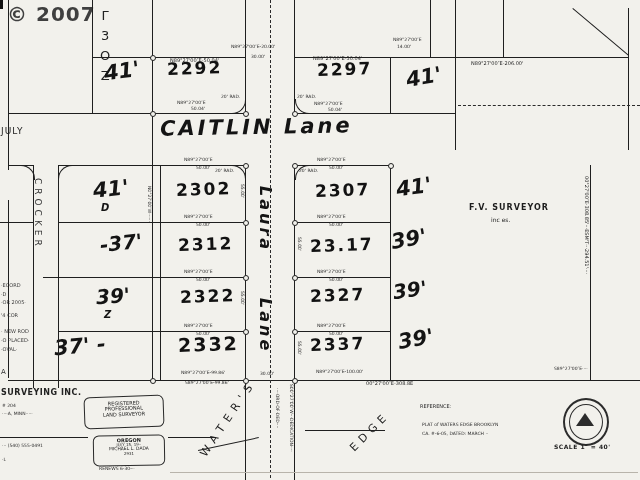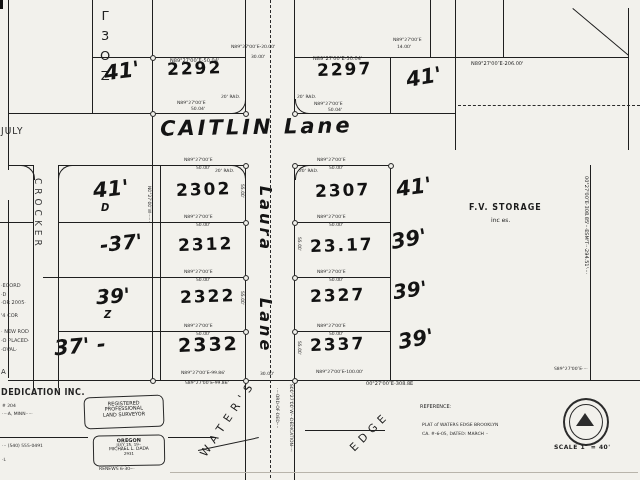--- a/index.html
+++ b/index.html
@@ -25,20 +25,21 @@
   .seal-tri{position:absolute;left:11px;top:13px;width:0;height:0;
     border-left:9px solid transparent;border-right:9px solid transparent;border-bottom:13px solid #2c2c2c;}
 </style>
 </head>
 <body>
 
 <div class="map" id="map">
 
   <div class="ln" style="left:0;top:0;width:3px;height:9px;background:#111;"></div>
 
+  <div class="t" style="left:7px;top:4px;font-size:20px;font-weight:700;color:#3f3f3f;letter-spacing:1px;">© 2007</div>
 
   <div class="t vu" style="left:98px;top:8px;font-size:13px;letter-spacing:5px;color:#222;">Γ3OZ</div>
 
   <div class="t hw" style="left:160px;top:116px;font-size:21px;letter-spacing:3px;transform:rotate(-1deg);">CAITLIN Lane</div>
   <div class="t hw vert" style="left:256px;top:186px;font-size:16px;letter-spacing:3px;">Laura</div>
   <div class="t hw vert" style="left:256px;top:298px;font-size:16px;letter-spacing:3px;">Lane</div>
   <div class="t vert" style="left:33px;top:178px;font-size:9px;letter-spacing:4px;color:#333;">CROCKER</div>
   <div class="t" style="left:1px;top:127px;font-size:9px;letter-spacing:1px;">JULY</div>
   <div class="t" style="left:203px;top:450px;font-size:11px;letter-spacing:6px;transform:rotate(-56deg);transform-origin:0 50%;">WATER'S</div>
   <div class="t" style="left:352px;top:444px;font-size:11px;letter-spacing:5px;transform:rotate(-45deg);transform-origin:0 50%;">EDGE</div>
@@ -61,21 +62,21 @@
   <div class="t hw" style="left:96px;top:286px;font-size:20px;transform:rotate(-4deg);">39'</div>
   <div class="t hw" style="left:104px;top:310px;font-size:10px;">Z</div>
   <div class="t hw" style="left:54px;top:335px;font-size:21px;transform:rotate(-5deg);">37' -</div>
 
   <div class="t hw" style="left:406px;top:66px;font-size:21px;transform:rotate(-10deg);">41'</div>
   <div class="t hw" style="left:396px;top:176px;font-size:21px;transform:rotate(-8deg);">41'</div>
   <div class="t hw" style="left:391px;top:228px;font-size:21px;transform:rotate(-10deg);">39'</div>
   <div class="t hw" style="left:393px;top:280px;font-size:20px;transform:rotate(-8deg);">39'</div>
   <div class="t hw" style="left:398px;top:328px;font-size:21px;transform:rotate(-10deg);">39'</div>
 
-  <div class="t" style="left:469px;top:204px;font-size:8px;letter-spacing:1px;font-weight:600;">F.V. STORAGE</div>
+  <div class="t" style="left:469px;top:204px;font-size:8px;letter-spacing:1px;font-weight:600;">F.V. SURVEYOR</div>
   <div class="t" style="left:491px;top:217px;font-size:6px;">inc es.</div>
 
   <div class="t m5" style="left:170px;top:58px;">N89°27'00″E-50.04'</div>
   <div class="t m45" style="left:231px;top:45px;">N89°27'00″E-20.00'</div>
   <div class="t m45" style="left:251px;top:55px;">30.00'</div>
   <div class="t m5" style="left:313px;top:56px;">N89°27'00″E-50.04'</div>
   <div class="t m5" style="left:471px;top:61px;">N89°27'00″E-206.00'</div>
   <div class="t m45" style="left:393px;top:38px;">N89°27'00″E</div>
   <div class="t m45" style="left:397px;top:45px;">14.00'</div>
   <div class="t m45" style="left:177px;top:101px;">N89°27'00″E</div>
@@ -124,21 +125,21 @@
 
   <div class="t m5" style="left:1px;top:283px;color:#3a3a3a;">·ECORD</div>
   <div class="t m5" style="left:1px;top:292px;color:#3a3a3a;">·D</div>
   <div class="t m5" style="left:1px;top:300px;color:#3a3a3a;">·OR 2005·</div>
   <div class="t m5" style="left:1px;top:313px;color:#3a3a3a;">'4 COR</div>
   <div class="t m5" style="left:1px;top:329px;color:#3a3a3a;">· NEW ROD</div>
   <div class="t m5" style="left:1px;top:338px;color:#3a3a3a;">·O PLACED·</div>
   <div class="t m5" style="left:1px;top:347px;color:#3a3a3a;">·OVAL·</div>
   <div class="t" style="left:1px;top:369px;font-size:7px;color:#333;">A</div>
 
-  <div class="t" style="left:1px;top:389px;font-size:8px;font-weight:700;letter-spacing:.5px;color:#222;">DEDICATION INC.</div>
+  <div class="t" style="left:1px;top:389px;font-size:8px;font-weight:700;letter-spacing:.5px;color:#222;">SURVEYING INC.</div>
   <div class="t m45" style="left:2px;top:404px;"># 204</div>
   <div class="t m45" style="left:2px;top:412px;">····A, MINN·····</div>
   <div class="t m45" style="left:2px;top:444px;">··· (540) 555-0491</div>
   <div class="t m45" style="left:2px;top:458px;">·L</div>
 
   <div class="stampbox" style="left:84px;top:396px;width:78px;height:30px;transform:rotate(-2deg);">
     <div class="t" style="position:static;font-size:5px;margin-top:4px;">REGISTERED</div>
     <div class="t" style="position:static;font-size:5px;">PROFESSIONAL</div>
     <div class="t" style="position:static;font-size:5px;">LAND SURVEYOR</div>
   </div>

